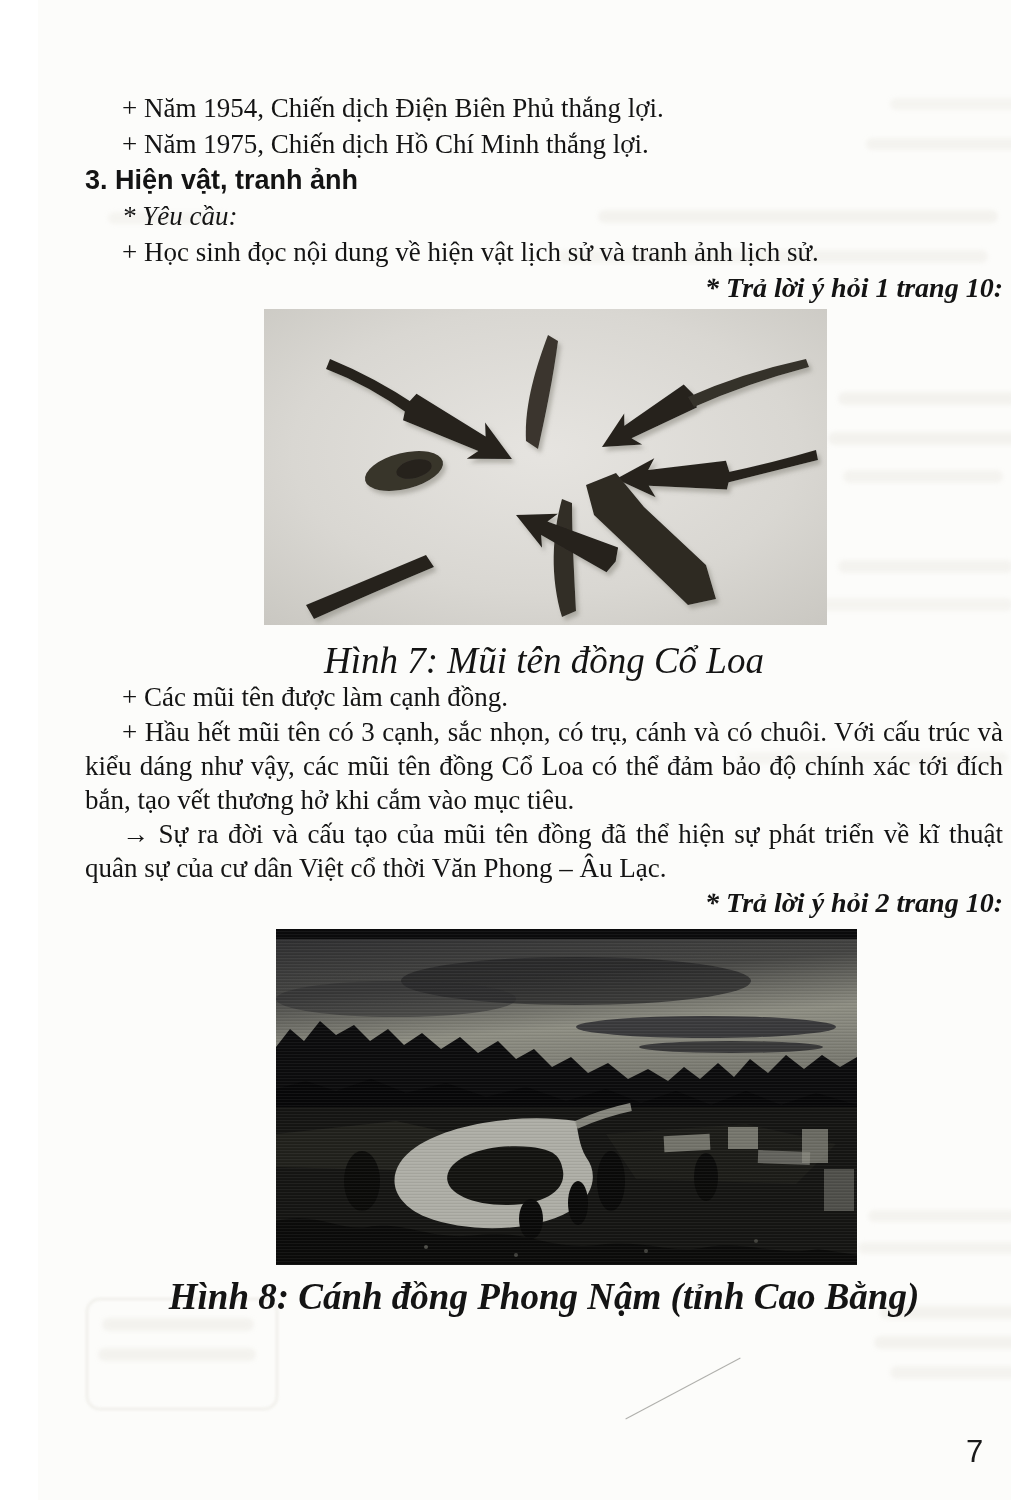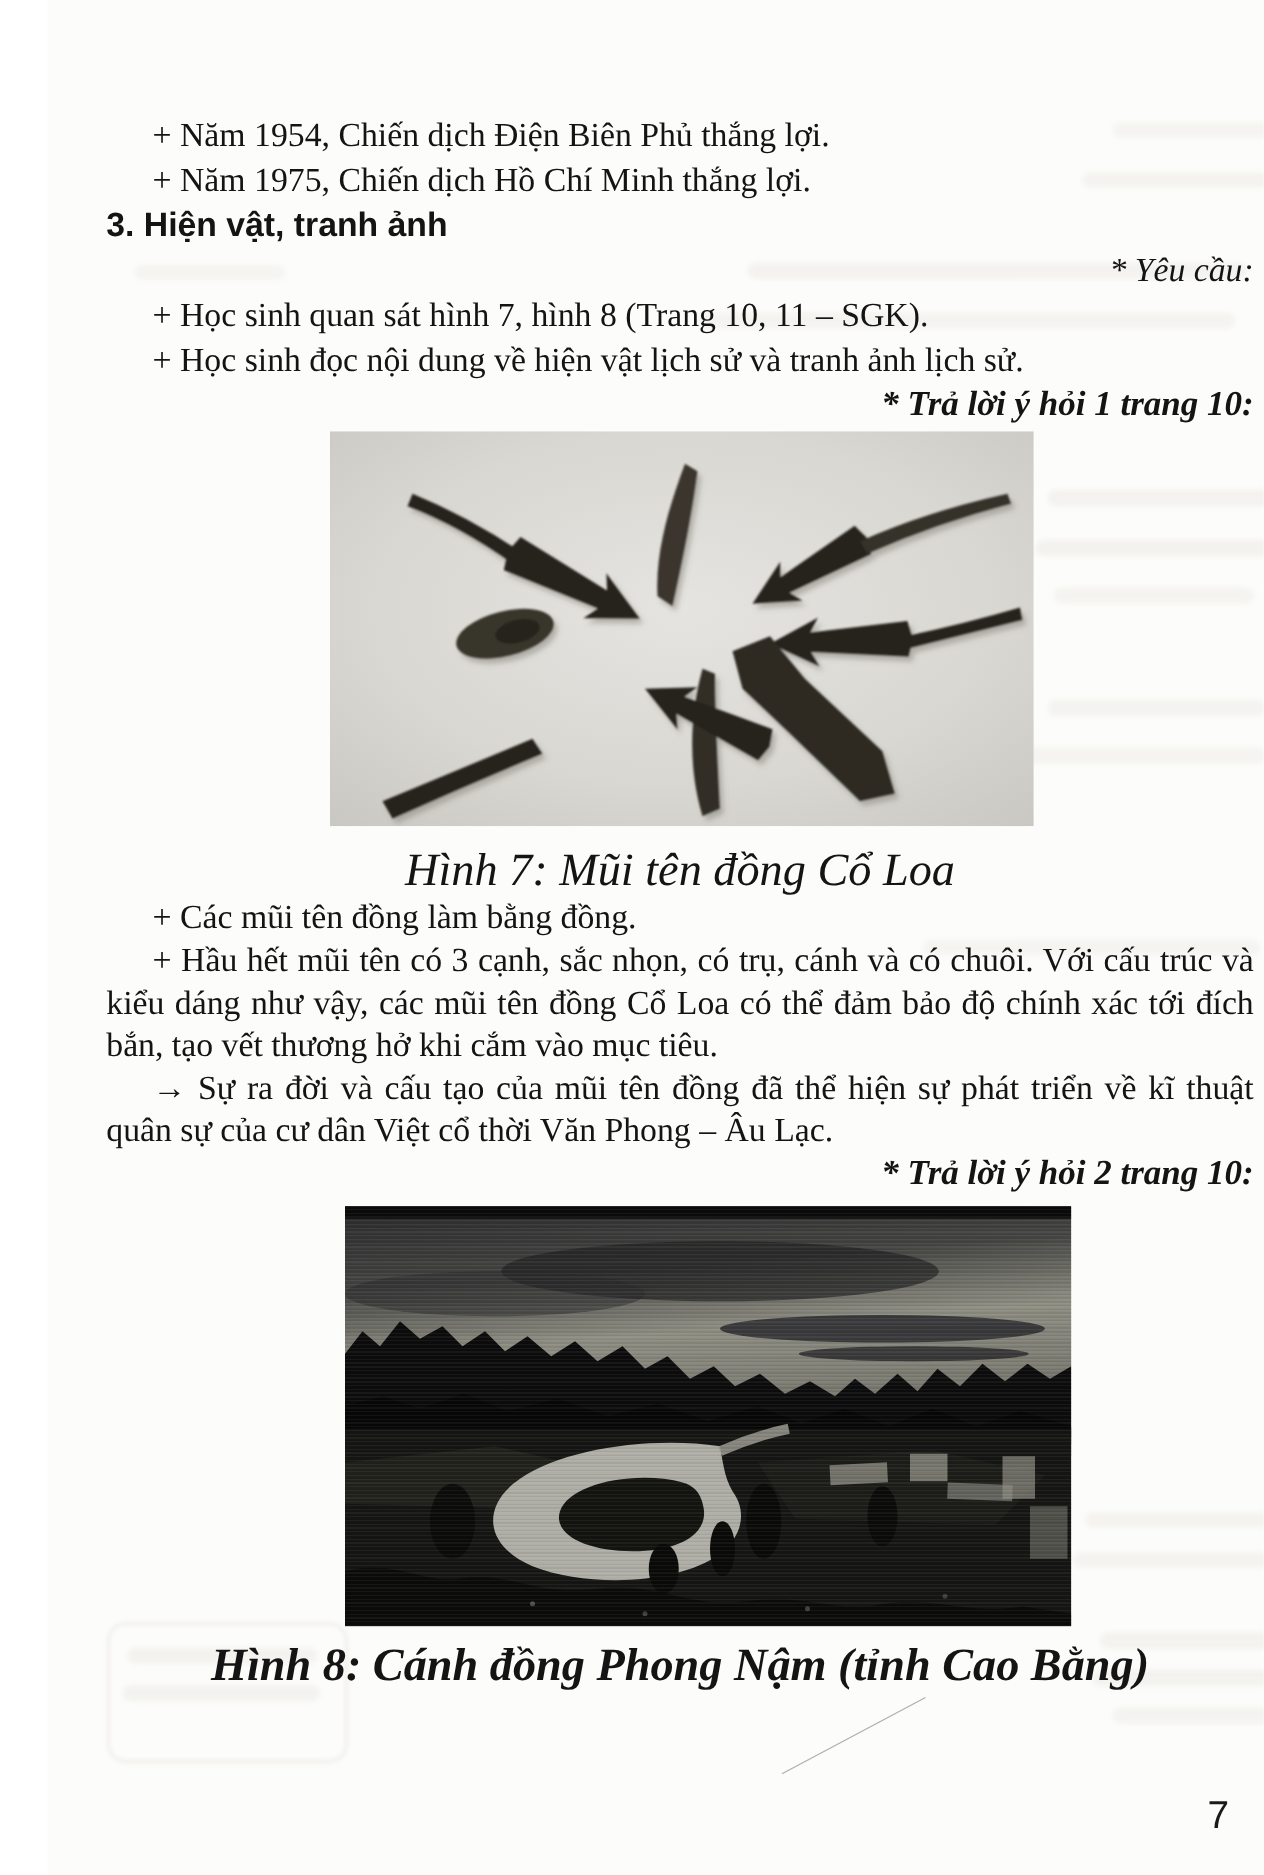--- a/index.html
+++ b/index.html
@@ -12,21 +12,21 @@
   .indent{text-indent:37px;}
   .mt9{margin-top:9px;}
   .mt7{margin-top:7px;}
   .mt8{margin-top:8px;}
   .mt6{margin-top:6px;}
   .mt3{margin-top:3px;}
   .sec-heading{
     margin:13px 0 0 0;font-family:"Liberation Sans","DejaVu Sans",sans-serif;
     font-weight:bold;font-size:30px;line-height:38px;
   }
-  .italic-label{font-style:italic;text-align:right;}
+  .italic-label{font-style:italic;}
   .answer-label{font-style:italic;font-weight:bold;font-size:28px !important;text-align:right;}
   .just{text-align:justify;line-height:34px !important;}
   figure{margin:0;padding:0;}
   .fig1{margin:3px 0 0 179px;width:563px;height:316px;position:relative;}
   .fig2{margin:8px 0 0 191px;width:581px;height:336px;position:relative;}
   .fig2 .scan{
     content:"";position:absolute;inset:0;pointer-events:none;
     background:repeating-linear-gradient(0deg, rgba(255,255,255,0.05) 0 1px, rgba(0,0,0,0.06) 1px 2px, transparent 2px 3px);
   }
   figcaption{
@@ -70,21 +70,20 @@
   <div class="scratch" style="left:580px;top:1388px;"></div>
 
   <main class="content">
 
     <p class="indent">+ Năm 1954, Chiến dịch Điện Biên Phủ thắng lợi.</p>
     <p class="indent mt9">+ Năm 1975, Chiến dịch Hồ Chí Minh thắng lợi.</p>
 
     <p class="sec-heading">3. Hiện vật, tranh ảnh</p>
 
     <p class="indent mt7 italic-label">* Yêu cầu:</p>
-    <p class="indent mt7">+ Học sinh quan sát hình 7, hình 8  (Trang 10, 11 – SGK).</p>
     <p class="indent mt8">+ Học sinh đọc nội dung về hiện vật lịch sử và tranh ảnh lịch sử.</p>
 
     <p class="indent mt3 answer-label">* Trả lời ý hỏi 1 trang 10:</p>
 
     <figure class="fig1">
       <svg width="563" height="316" viewBox="0 0 563 316">
         <defs>
           <radialGradient id="paperbg" cx="50%" cy="45%" r="75%">
             <stop offset="0%" stop-color="#e6e4e0"></stop>
             <stop offset="60%" stop-color="#d9d7d2"></stop>
@@ -126,21 +125,21 @@
 
           <g>
             <ellipse cx="140" cy="162" rx="40" ry="18" transform="rotate(-14 140 162)" fill="#38342c"></ellipse>
             <ellipse cx="150" cy="160" rx="18" ry="9" transform="rotate(-14 150 160)" fill="#221f1a" opacity="0.8"></ellipse>
           </g>
         </g>
       </svg>
     </figure>
     <figcaption class="cap1">Hình 7: Mũi tên đồng Cổ Loa</figcaption>
 
-    <p class="indent mt9">+ Các mũi tên đồng làm bằng đồng.</p>
+    <p class="indent mt9">+ Các mũi tên được làm cạnh đồng.</p>
     <p class="indent mt6 just">+ Hầu hết mũi tên có 3 cạnh, sắc nhọn, có trụ, cánh và có chuôi. Với cấu trúc và kiểu dáng như vậy, các mũi tên đồng Cổ Loa có thể đảm bảo độ chính xác tới đích bắn, tạo vết thương hở khi cắm vào mục tiêu.</p>
     <p class="indent mt6 just">→ Sự ra đời và cấu tạo của mũi tên đồng đã thể hiện sự phát triển về kĩ thuật quân sự của cư dân Việt cổ thời Văn Phong – Âu Lạc.</p>
 
     <p class="indent mt6 answer-label">* Trả lời ý hỏi 2 trang 10:</p>
 
     <figure class="fig2">
       <svg width="581" height="336" viewBox="0 0 581 336">
         <defs>
           <linearGradient id="sky" x1="0" y1="0" x2="0.25" y2="1">
             <stop offset="0%" stop-color="#2b2b2d"></stop>

